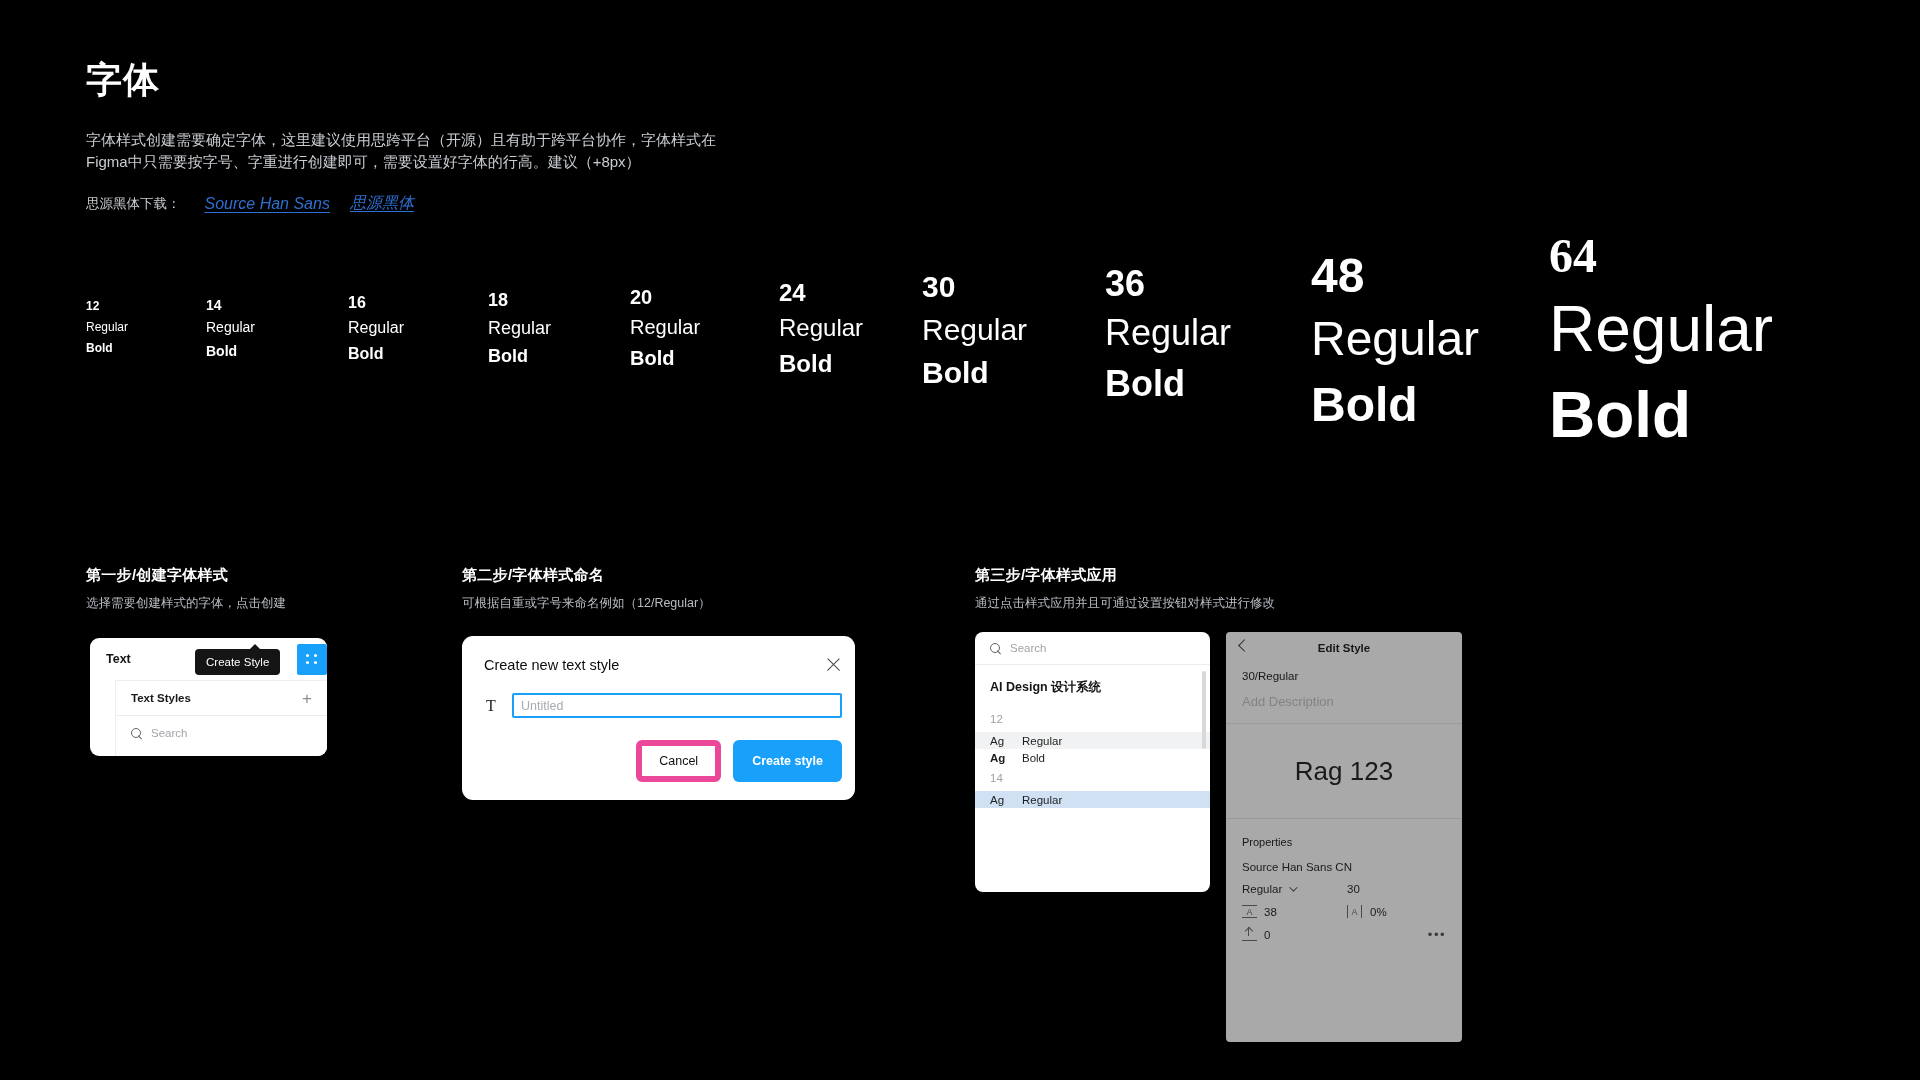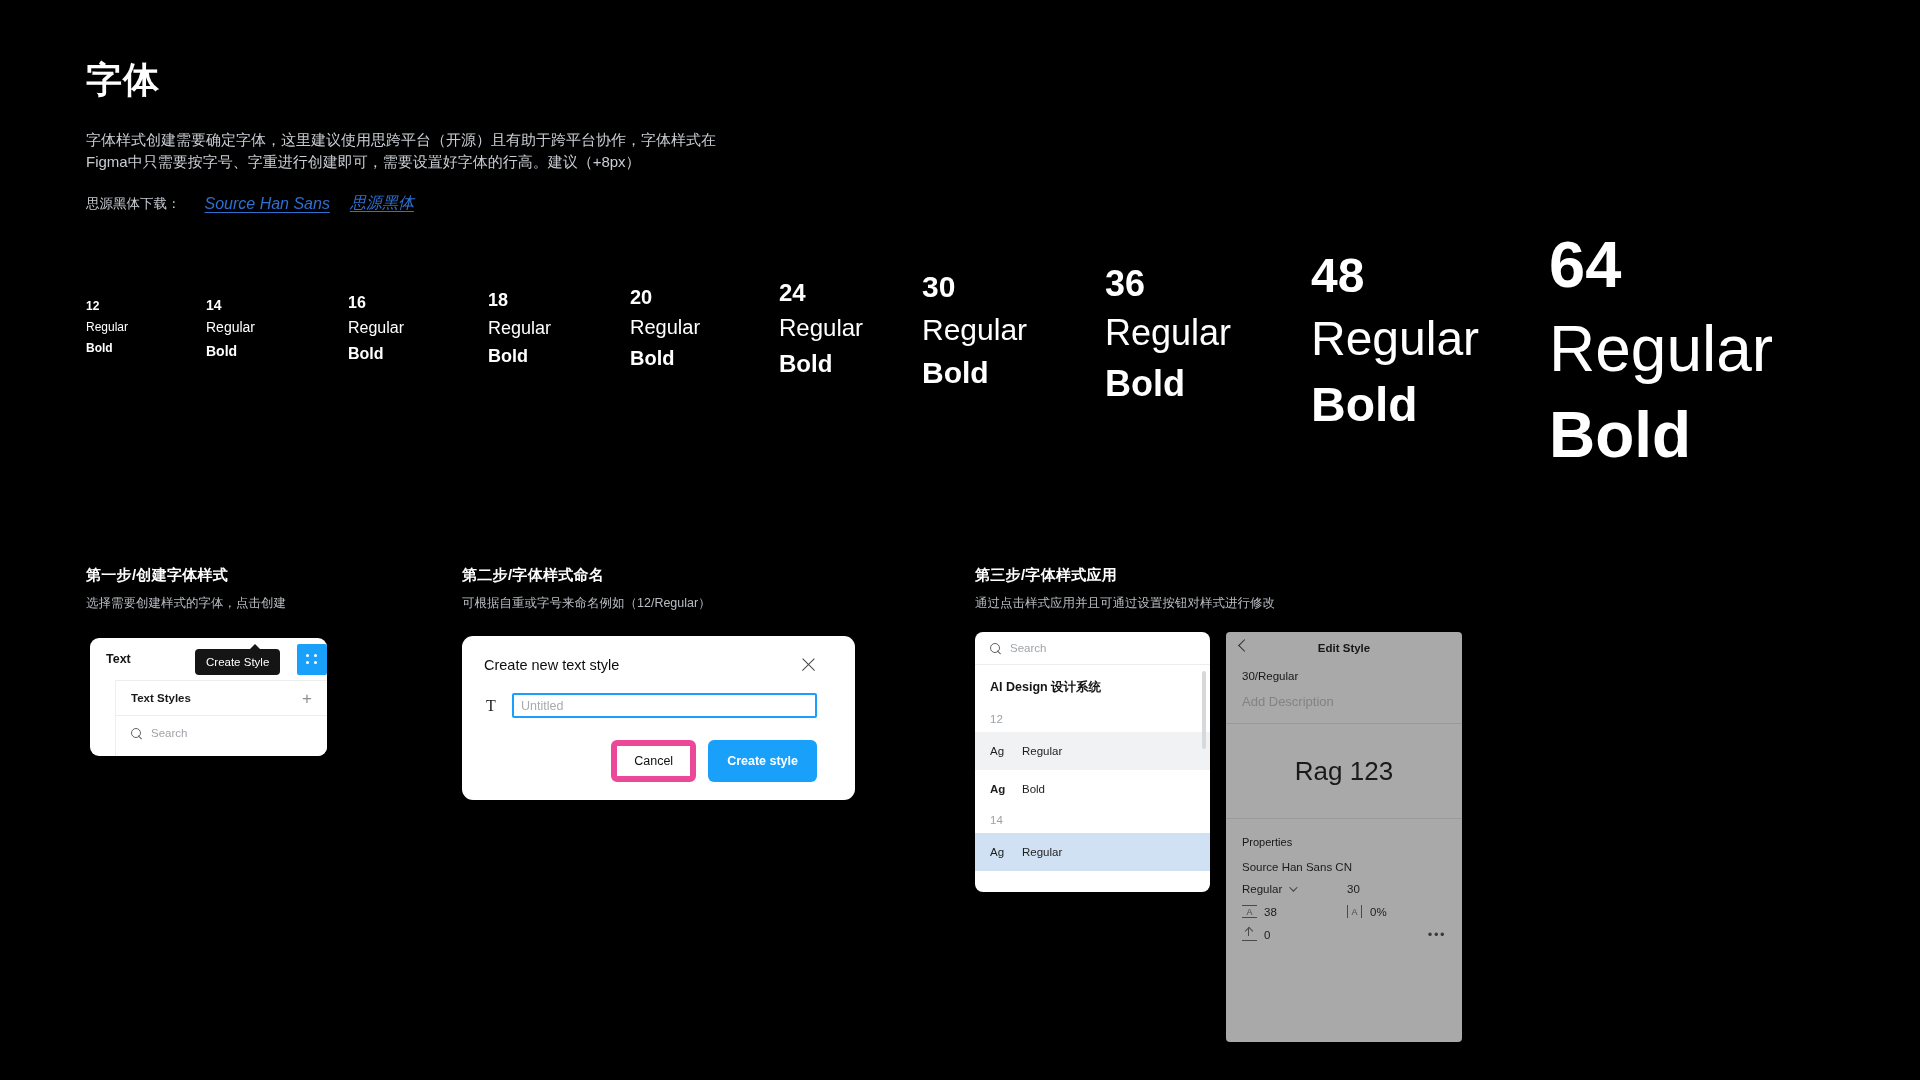--- a/index.html
+++ b/index.html
@@ -91,21 +91,21 @@
   .tooltip::after {
     content:""; position:absolute; left:54px; top:-5px;
     border-left:6px solid transparent; border-right:6px solid transparent;
     border-bottom:6px solid #151515;
   }
 
   
   .dialog {
     position:absolute; left:462px; top:636px; width:393px; height:164px;
     background:#ffffff; border-radius:11px; box-shadow:0 4px 20px rgba(0,0,0,.35);
-    padding:20px 38px 0 22px;
+    padding:20px 13px 0 22px;
   }
   .dlg-head { display:flex; align-items:center; justify-content:space-between; }
   .dlg-title { font-size:14.5px; color:#0e0e0e; font-weight:400; }
   .dlg-close {
     width:17px; height:17px; position:relative; cursor:pointer; opacity:.85;
   }
   .dlg-close::before, .dlg-close::after {
     content:""; position:absolute; left:0; top:8px; width:17px; height:1.4px; background:#252525;
   }
   .dlg-close::before { transform:rotate(45deg); }
@@ -144,21 +144,21 @@
   }
   .lp-search .q-ic::after {
     content:""; position:absolute; left:7px; top:7px; width:4.5px; height:1.3px;
     background:#5f6367; transform:rotate(45deg); transform-origin:left center;
   }
   .lp-search .ph { font-size:11.5px; color:#a0a4a9; }
   .lp-body { position:relative; height:227px; }
   .lp-group { font-size:12.5px; font-weight:700; color:#151515; padding:14px 15px 11px 15px; }
   .lp-size { font-size:11.5px; color:#9da1a6; padding:6px 15px 7px 15px; }
   .lp-item {
-    display:flex; align-items:center; gap:14px; padding:6px 15px; height:38px; cursor:pointer;
+    display:flex; align-items:center; gap:14px; padding:6px 15px; height:17px; cursor:pointer;
   }
   .lp-item .ag { font-size:11.5px; color:#1e1e1e; width:18px; }
   .lp-item .ag.b { font-weight:700; }
   .lp-item .nm { font-size:11.5px; color:#1e1e1e; }
   .lp-item.hover { background:#f1f2f3; }
   .lp-item.selected { background:#cfe1f3; }
   .lp-scroll {
     position:absolute; right:4px; top:6px; width:4px; height:78px;
     background:#d6d8da; border-radius:2px;
   }
@@ -278,21 +278,21 @@
       <div class="bold" style="font-size:36px;">Bold</div>
     </div>
 
     <div class="spec" style="left:1225px; top:-22px;">
       <div class="num" style="font-size:48px;">48</div>
       <div class="regular" style="font-size:48px;">Regular</div>
       <div class="bold" style="font-size:48px;">Bold</div>
     </div>
 
     <div class="spec" style="left:1463px; top:-42px;">
-      <div class="num" style="font-size:65px;">64</div>
+      <div class="num" style="font-size:48px;font-family:Liberation Serif, serif;">64</div>
       <div class="regular" style="font-size:64px;">Regular</div>
       <div class="bold" style="font-size:64px;">Bold</div>
     </div>
 
   </div>
 
   <div class="step" style="left:86px; top:566px;">
     <div class="step-title">第一步/创建字体样式</div>
     <div class="step-sub">选择需要创建样式的字体，点击创建</div>
   </div>

